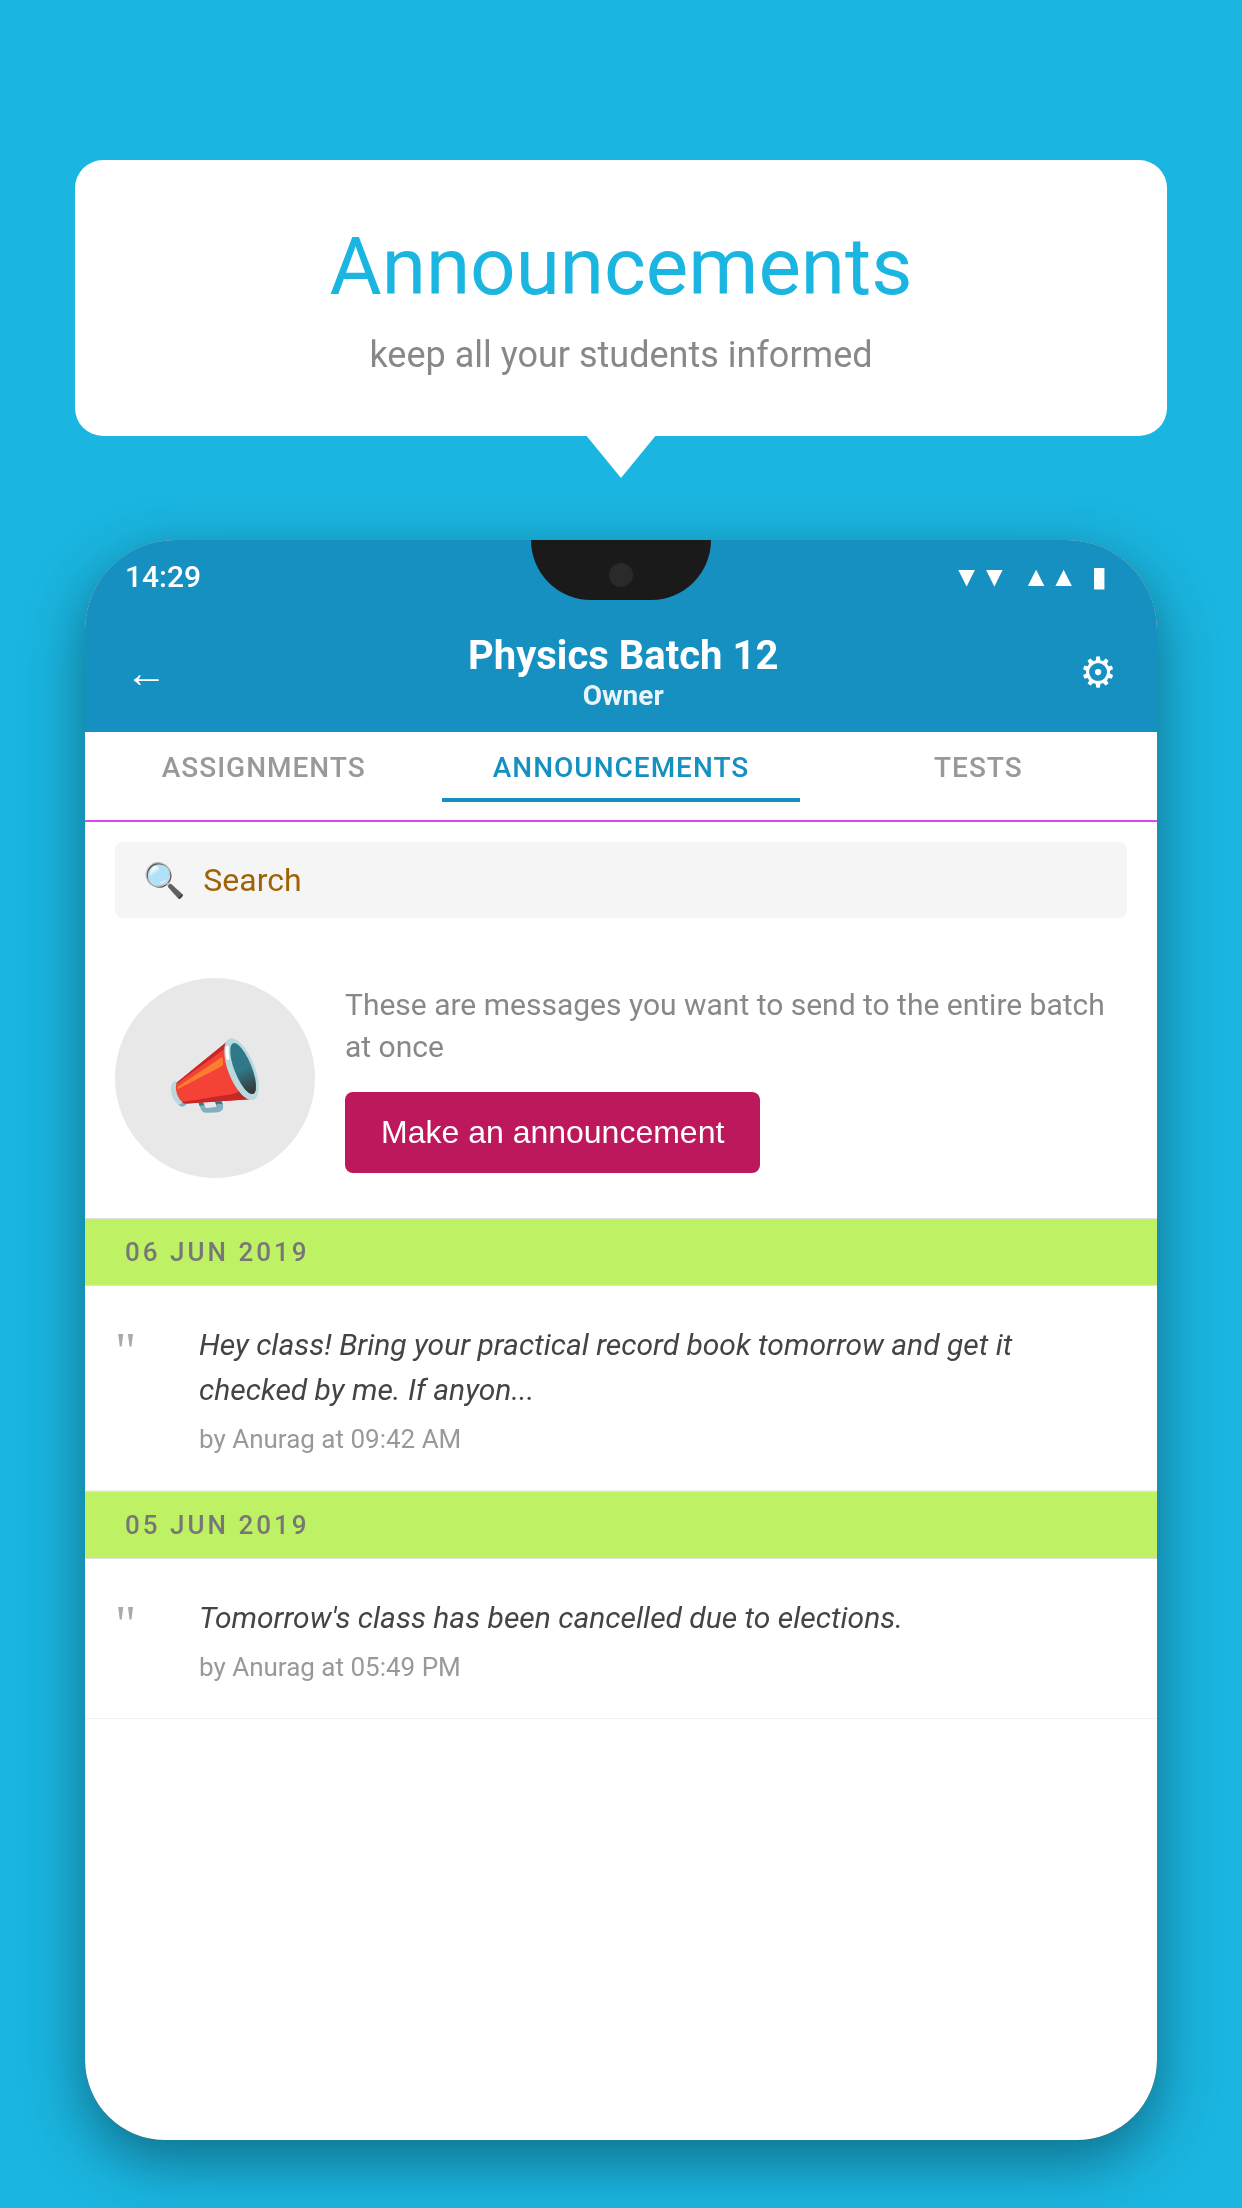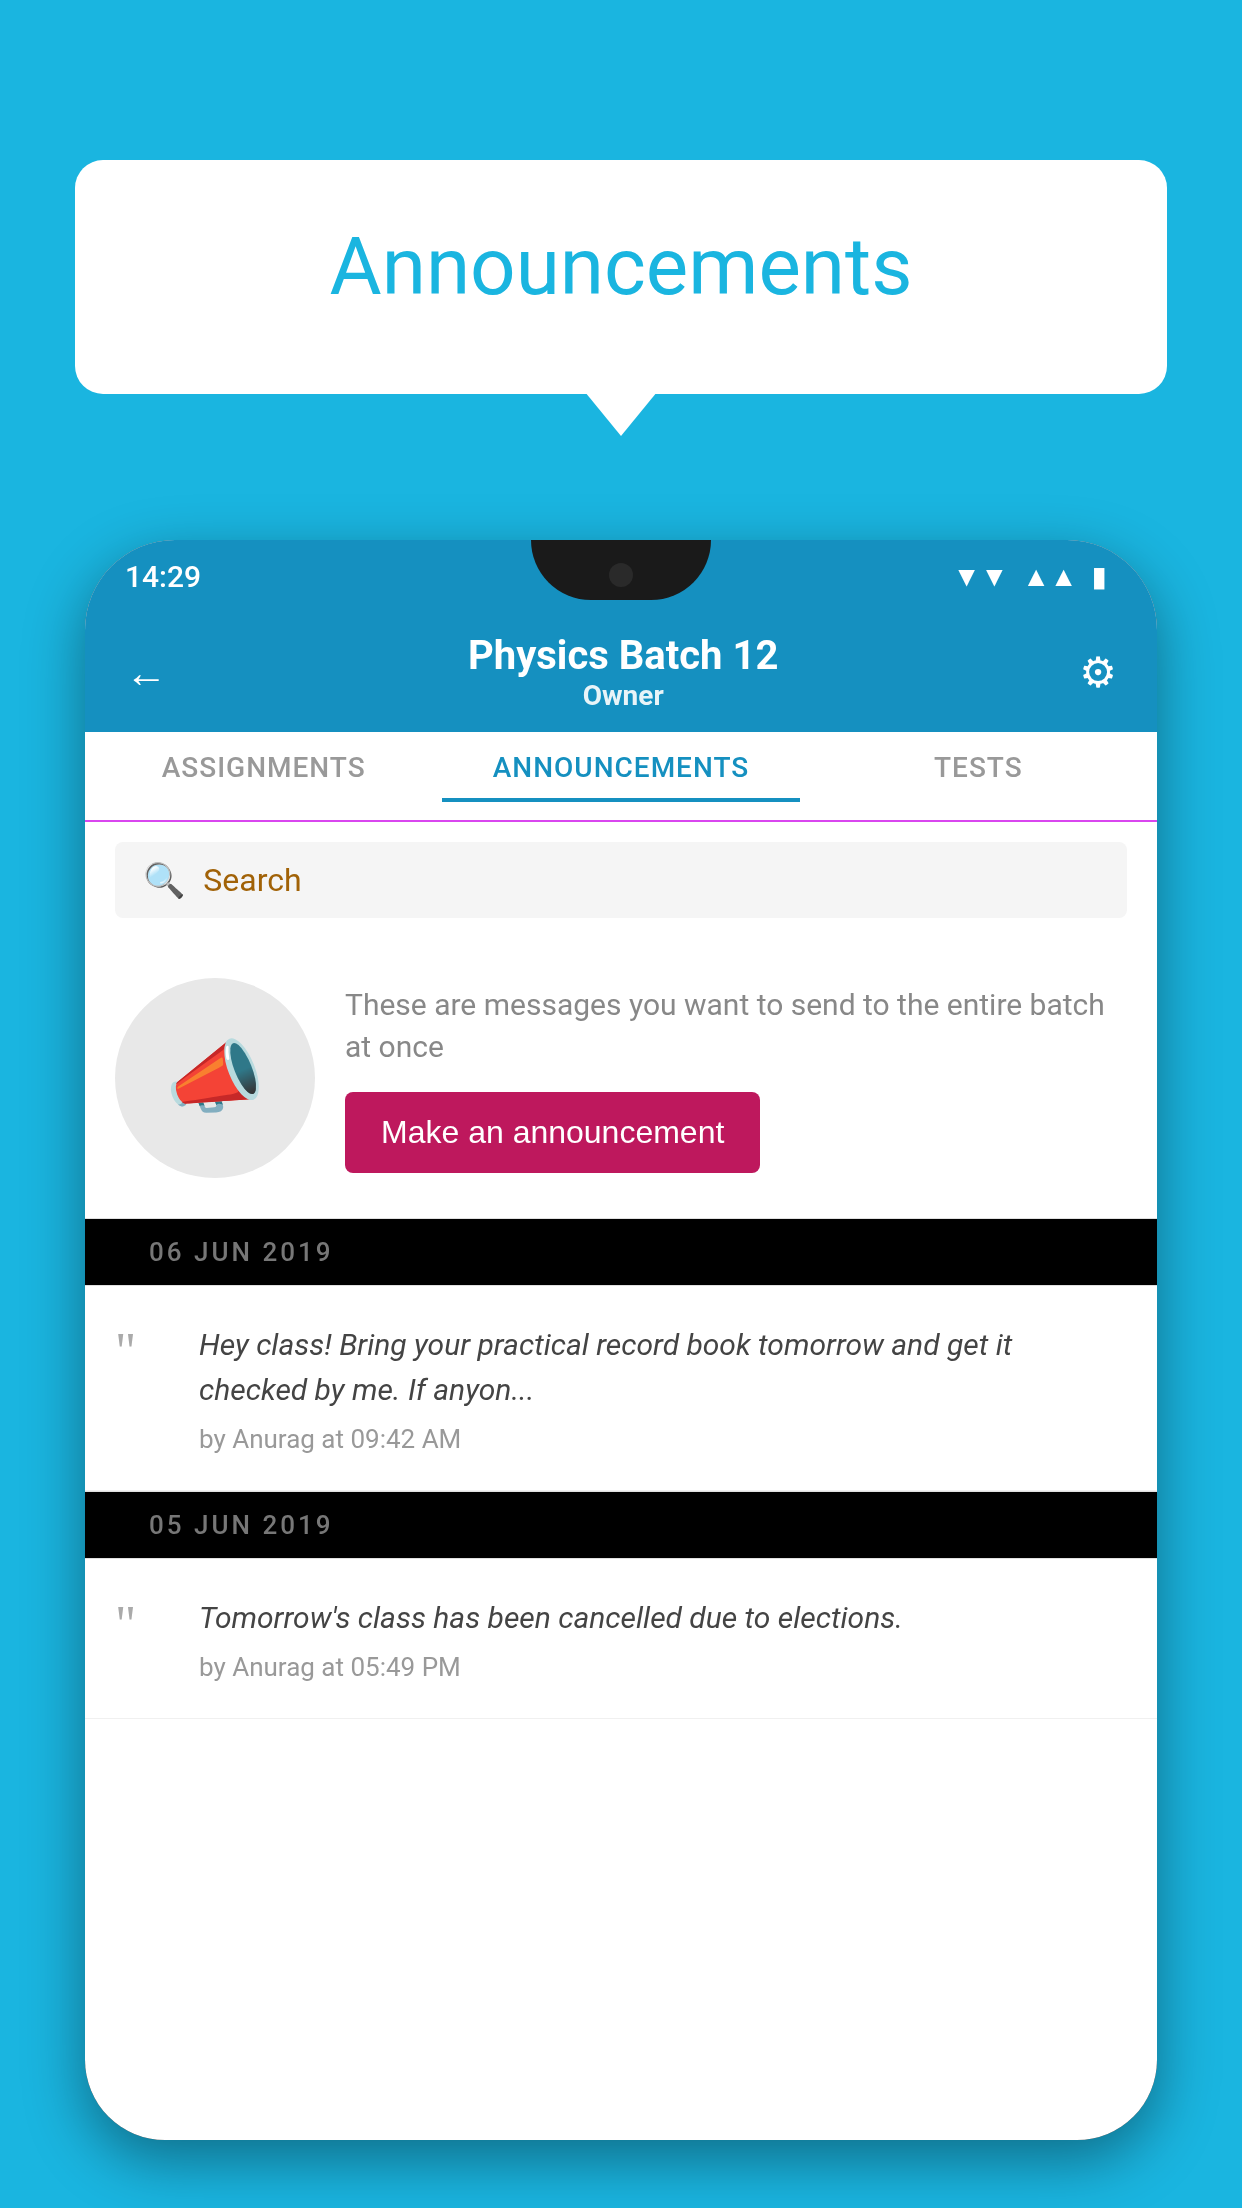--- a/index.html
+++ b/index.html
@@ -269,22 +269,22 @@
       border-radius: 8px;
       padding: 22px 36px;
       font-size: 32px;
       font-weight: 500;
       cursor: pointer;
       align-self: flex-start;
     }
 
     
     .date-separator {
-      background: #000000;
-      padding: 18px 64px;
+      background: #bef264;
+      padding: 18px 40px;
       font-size: 26px;
       color: #777;
       letter-spacing: 3px;
       font-weight: 500;
       border-top: 1px solid #e0e0e0;
       border-bottom: 1px solid #e0e0e0;
     }
 
     
     .announcement-item {
@@ -331,20 +331,21 @@
       position: relative;
       background: white;
     }
   </style>
 </head>
 <body>
 
 <div class="speech-bubble-container">
   <div class="speech-bubble">
     <div class="bubble-title">Announcements</div>
+    <div class="bubble-subtitle">keep all your students informed</div>
   </div>
 </div>
 
 <div class="phone-container">
   <div class="phone-frame">
 
     <div class="screen-area">
 
       <div class="notch">
         <div class="camera-dot"></div>

